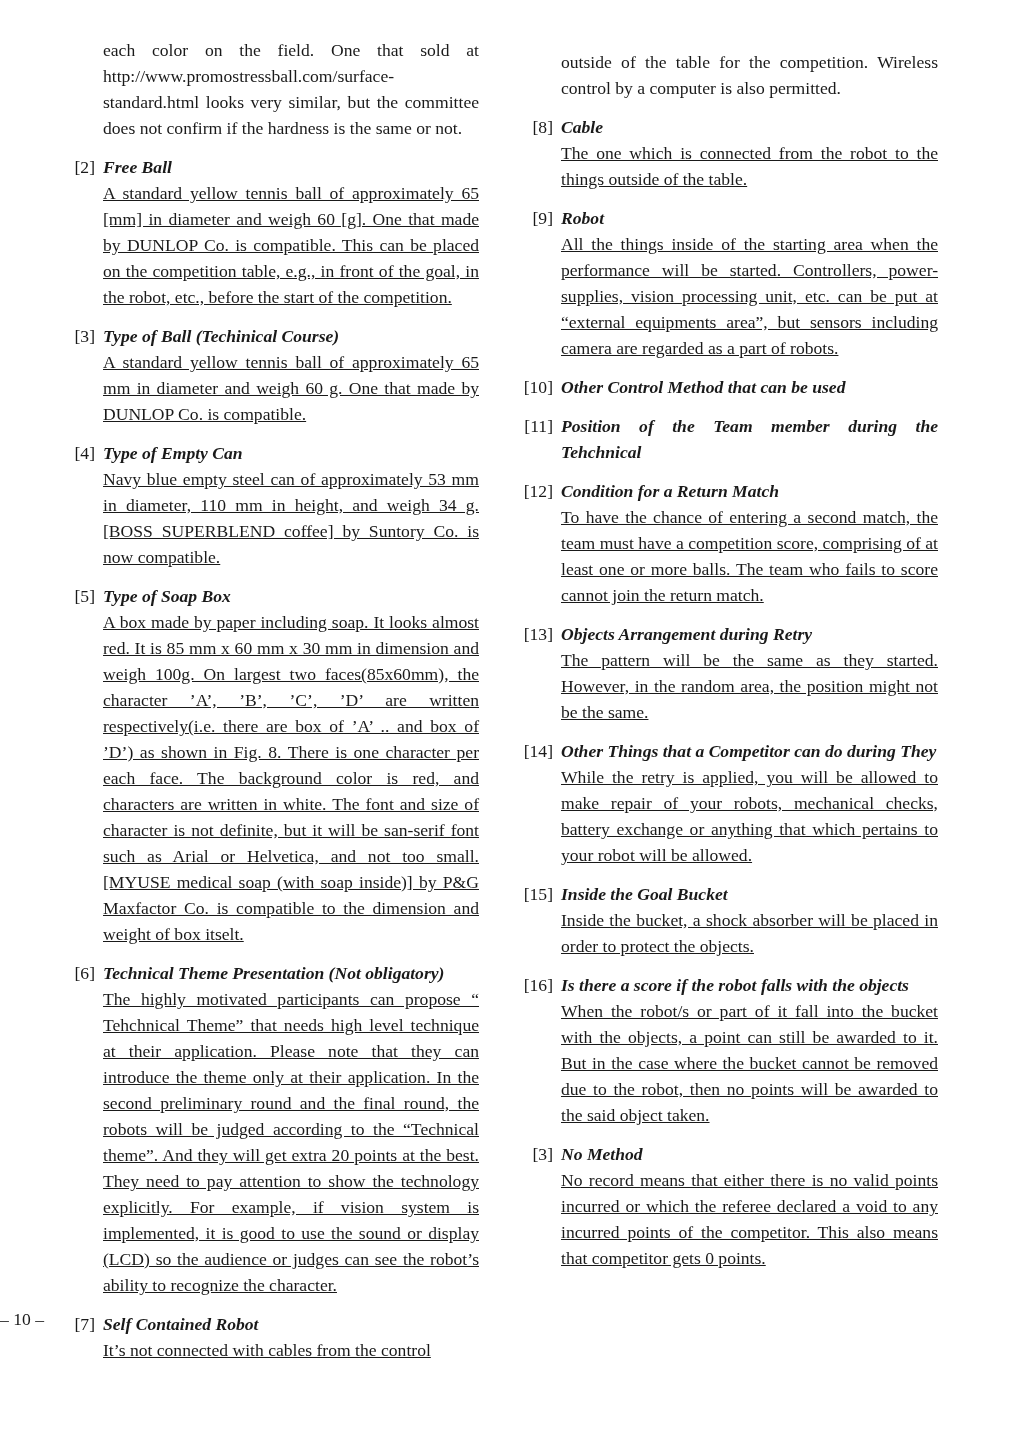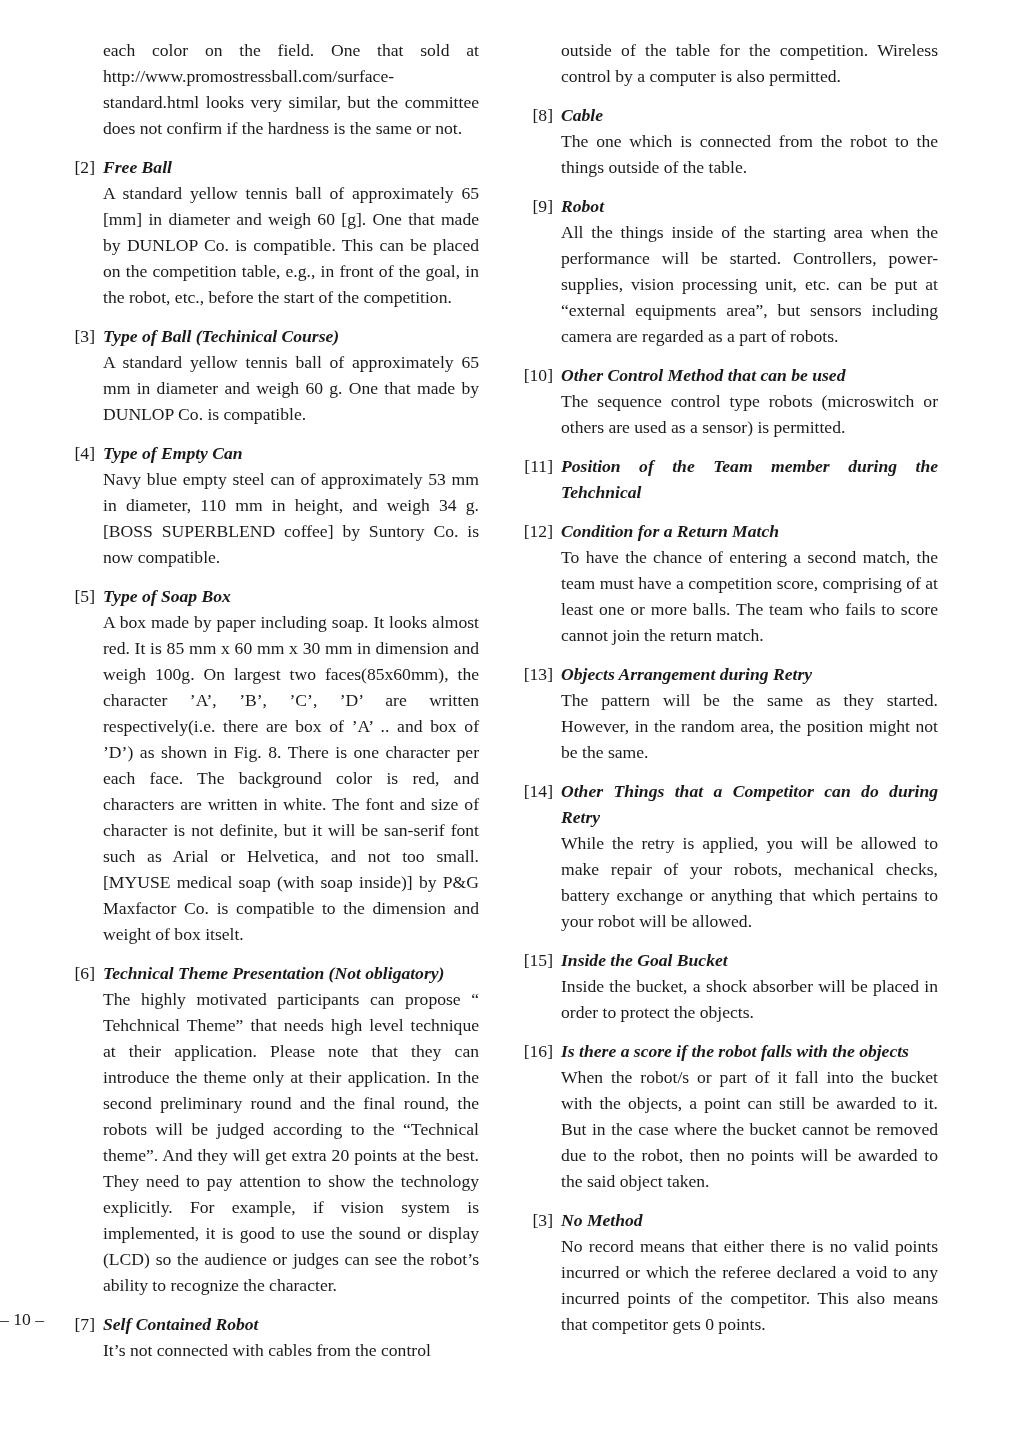--- a/index.html
+++ b/index.html
@@ -7,29 +7,29 @@
     width: 1024px; height: 1447px; position: relative; overflow: hidden;
     font-family: "DejaVu Serif", "Liberation Serif", serif;
     color: #1a1a1a;
   }
   .col {
     position: absolute; top: 37px;
     font-family: "Liberation Serif", "DejaVu Serif", serif;
     font-size: 17.6px; line-height: 26px;
   }
   .col.left { left: 103px; width: 376px; }
-  .col.right { left: 561px; width: 377px; }
+  .col.right { left: 561px; width: 377px; margin-top: 12px; }
   .para { text-align: justify; margin: 0; }
   .item { position: relative; margin-top: 13px; }
   .item .num {
     position: absolute; right: calc(100% + 8px); top: 0;
     white-space: nowrap; text-align: right;
   }
   .item .title { font-weight: bold; margin: 0; text-align: justify; text-align-last: left; font-style: italic; }
-  .item .body { margin: 0; text-align: justify; }
+  .item .body { margin: 0; text-align: justify; text-decoration: underline; }
   .footer {
     position: absolute; top: 1309px; left: 0; width: 1024px; 
     font-family: "Liberation Serif", "DejaVu Serif", serif; font-size: 17.6px;
   }
 </style>
 </head>
 <body>
 
 <div class="col left">
   <p class="para">each color on the field. One that sold at http://www.promostressball.com/surface-standard.html looks very similar, but the committee does not confirm if the hardness is the same or not.</p>
@@ -73,39 +73,38 @@
     <p class="body">The one which is connected from the robot to the things outside of the table.</p>
   </div>
   <div class="item">
     <span class="num">[9]</span>
     <p class="title">Robot</p>
     <p class="body">All the things inside of the starting area when the performance will be started. Controllers, power-supplies, vision processing unit, etc. can be put at “external equipments area”, but sensors including camera are regarded as a part of robots.</p>
   </div>
   <div class="item">
     <span class="num">[10]</span>
     <p class="title">Other Control Method that can be used</p>
-    <p class="body">The sequence control type robots (microswitch or others are used as a sensor) is permitted.</p>
   </div>
   <div class="item">
     <span class="num">[11]</span>
     <p class="title">Position of the Team member during the Tehchnical</p>
   </div>
   <div class="item">
     <span class="num">[12]</span>
     <p class="title">Condition for a Return Match</p>
     <p class="body">To have the chance of entering a second match, the team must have a competition score, comprising of at least one or more balls. The team who fails to score cannot join the return match.</p>
   </div>
   <div class="item">
     <span class="num">[13]</span>
     <p class="title">Objects Arrangement during Retry</p>
     <p class="body">The pattern will be the same as they started. However, in the random area, the position might not be the same.</p>
   </div>
   <div class="item">
     <span class="num">[14]</span>
-    <p class="title">Other Things that a Competitor can do during Retry</p>
+    <p class="title">Other Things that a Competitor can do during They</p>
     <p class="body">While the retry is applied, you will be allowed to make repair of your robots, mechanical checks, battery exchange or anything that which pertains to your robot will be allowed.</p>
   </div>
   <div class="item">
     <span class="num">[15]</span>
     <p class="title">Inside the Goal Bucket</p>
     <p class="body">Inside the bucket, a shock absorber will be placed in order to protect the objects.</p>
   </div>
   <div class="item">
     <span class="num">[16]</span>
     <p class="title">Is there a score if the robot falls with the objects</p>

